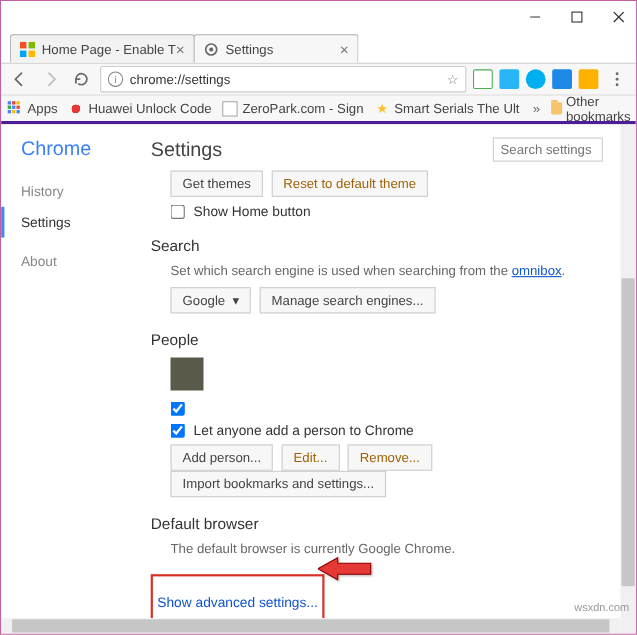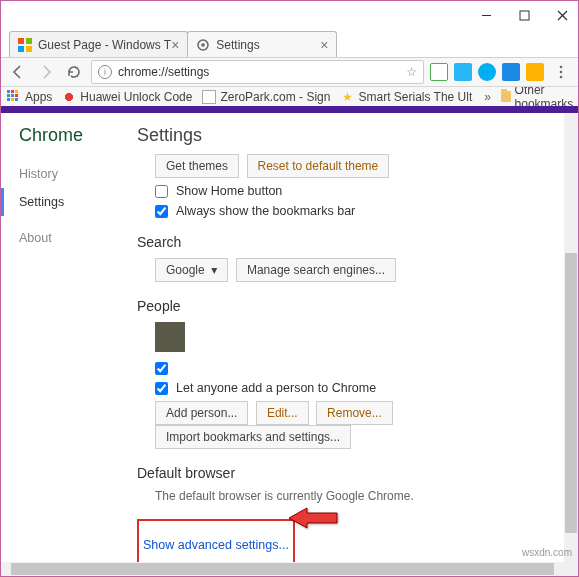--- a/index.html
+++ b/index.html
@@ -21,37 +21,37 @@
 .toolbar { height: 30px; background: #f7f7f7; border-top: 1px solid #d0d0d0; border-bottom: 1px solid #d8d8d8; display: flex; align-items: center; padding: 0 6px; gap: 6px; }
 .navbtn { width: 22px; height: 22px; display: flex; align-items: center; justify-content: center; color: #6b6b6b; border-radius: 2px; }
 .navbtn svg { width: 16px; height: 16px; }
 .omnibox { flex: 1; height: 24px; background: #fff; border: 1px solid #ccc; border-radius: 2px; display: flex; align-items: center; padding: 0 6px; font-size: 12px; color: #333; }
 .omnibox .info { width:14px;height:14px;border:1px solid #888;border-radius:50%;display:flex;align-items:center;justify-content:center;font-size:9px;color:#888;margin-right:6px;}
 .omnibox .star { margin-left:auto; color:#888; }
 .ext-icons { display: flex; gap: 6px; }
 .ext-icons .ei { width: 18px; height: 18px; border-radius: 2px; }
 
 
-.bookmarks { height: 26px; background: #f7f7f7; border-bottom: 7px solid #4c1d95; display: flex; align-items: center; padding: 0 6px; font-size: 12px; color: #444; gap: 10px; overflow:hidden;}
+.bookmarks { height: 26px; background: #f7f7f7; border-bottom: 3px solid #4c1d95; display: flex; align-items: center; padding: 0 6px; font-size: 12px; color: #444; gap: 10px; overflow:hidden;}
 .bookmarks .apps-icon { width:14px; height:14px; display:grid; grid-template-columns:repeat(3,3px); grid-template-rows:repeat(3,3px); gap:1px; }
 .bookmarks .apps-icon span{ background:#4285f4; }
 .bookmarks .apps-icon span:nth-child(2){background:#ea4335;} .bookmarks .apps-icon span:nth-child(3){background:#fbbc05;}
 .bookmarks .apps-icon span:nth-child(4){background:#34a853;} .bookmarks .apps-icon span:nth-child(6){background:#ea4335;}
 .bookmarks .apps-icon span:nth-child(8){background:#fbbc05;}
 .bm { display:flex; align-items:center; gap:4px; white-space:nowrap; }
 .bm .bi { width:14px;height:14px;flex-shrink:0;}
 .bookmarks .chev { margin-left:2px; color:#666;}
 .bookmarks .other { margin-left:auto; display:flex;align-items:center;gap:4px;}
 .folder-icon{width:14px;height:11px;background:#f5c36a;border-radius:1px;position:relative;}
 .folder-icon::before{content:"";position:absolute;top:-2px;left:0;width:6px;height:2px;background:#f5c36a;border-radius:1px 1px 0 0;}
 
 
 .content-wrap { position: absolute; top: 112px; bottom: 14px; left: 0; right: 14px; display: flex; background:#fff;}
 .sidebar { width: 120px; padding: 12px 0 0 18px; }
-.sidebar h2 { font-size: 18px; font-weight: 400; color: #14532d; margin-bottom: 14px; }
+.sidebar h2 { font-size: 18px; font-weight: 400; color: #3b82f6; margin-bottom: 14px; }
 .sidebar .nav-item { font-size: 12.5px; color: #888; padding: 7px 0; cursor:pointer;}
 .sidebar .nav-item.sel { color: #333; border-left: 3px solid #4285f4; margin-left: -18px; padding-left: 15px; }
 .sidebar .about { margin-top: 8px; }
 
 .main { flex: 1; padding: 12px 16px 0 16px; overflow:hidden; font-size:12.5px; color:#333;}
 .main-head { display:flex; align-items:center; margin-bottom:8px;}
 .main-head h2 { font-size: 18px; font-weight: 400; color: #444; }
 .search-set { margin-left:auto; width:100px; height:22px; border:1px solid #ccc; font-size:12px; padding:0 6px; color:#999;}
 
 .btn { display:inline-flex; align-items:center; height:24px; padding:0 10px; background:#f7f7f7; border:1px solid #ccc; border-radius:0; font-size:12px; color:#444; margin-right:4px;}
@@ -103,21 +103,21 @@
 <div class="tabstrip">
   <div class="tab">
     <span class="favicon">
         <svg viewBox="0 0 14 14">
           <rect x="0" y="0" width="6" height="6" fill="#f25022"></rect>
           <rect x="8" y="0" width="6" height="6" fill="#7fba00"></rect>
           <rect x="0" y="8" width="6" height="6" fill="#00a4ef"></rect>
           <rect x="8" y="8" width="6" height="6" fill="#ffb900"></rect>
         </svg>
       </span>
-    <span>Guest Page - Windows T</span>
+    <span>Home Page - Enable T</span>
     <span class="close">×</span>
   </div>
   <div class="tab active">
     <span class="favicon">
         <svg viewBox="0 0 14 14">
           <circle cx="7" cy="7" r="5" fill="none" stroke="#666" stroke-width="1.5"></circle>
           <circle cx="7" cy="7" r="1.8" fill="#666"></circle>
         </svg>
       </span>
     <span>Settings</span>
@@ -201,37 +201,35 @@
   <div class="sidebar">
     <h2>Chrome</h2>
     <div class="nav-item">History</div>
     <div class="nav-item sel">Settings</div>
     <div class="nav-item about">About</div>
   </div>
 
   <div class="main">
     <div class="main-head">
       <h2>Settings</h2>
+      <input class="search-set" placeholder="Search settings" style="">
     </div>
 
     <div style="padding-left:18px">
       <span class="btn">Get themes</span>
       <span class="btn dis">Reset to default theme</span>
       <label class="chk">
           <input type="checkbox" style="">
           <span>Show Home button</span>
         </label>
-      <label class="chk">
-          <input type="checkbox" checked="" style="">
-          <span>Always show the bookmarks bar</span>
-        </label>
     </div>
 
     <div class="section-h">Search</div>
     <div style="padding-left:18px">
+      <div class="desc"><span>Set which search engine is used when searching from the </span><a>omnibox</a>.</div>
       <span class="btn"><span>Google</span>&nbsp;&nbsp;▾</span>
       <span class="btn">Manage search engines...</span>
     </div>
 
     <div class="section-h">People</div>
     <div style="padding-left:18px">
       <div class="people-row">
         <span class="people-av"></span>
         <span class="people-name"></span>
       </div>

